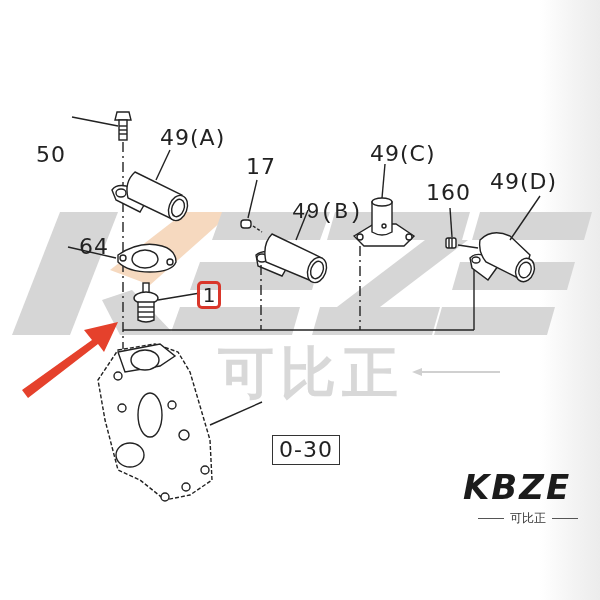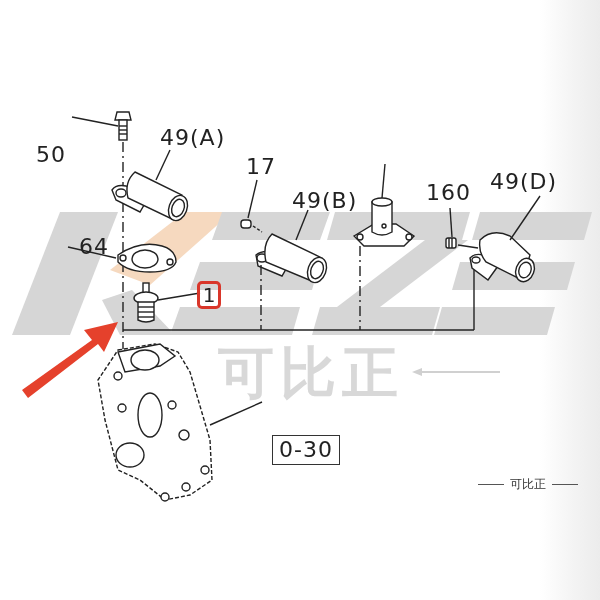--- a/index.html
+++ b/index.html
@@ -150,29 +150,31 @@
     <line x1="210" y1="425" x2="262" y2="402"></line>
   </svg>
 
   <svg class="layer" width="600" height="600">
     <polygon points="22,390 92,340 84,330 118,322 104,352 98,344 28,398" fill="#e5412c"></polygon>
   </svg>
 
   <div class="lbl" style="left:36px; top:104px;margin-top:40px;">50</div>
   <div class="lbl" style="left:160px; top:127px;">49(A)</div>
   <div class="lbl" style="left:246px; top:156px;">17</div>
-  <div class="lbl" style="left:292px; top:190px;">49(B)</div>
+  <div class="lbl" style="left:292px; top:202px;font-family:Liberation Mono, monospace;">49(B)</div>
+  <div class="lbl" style="left:370px; top:143px;">49(C)</div>
   <div class="lbl" style="left:426px; top:182px;">160</div>
   <div class="lbl" style="left:490px; top:171px;">49(D)</div>
   <div class="lbl" style="left:36px; top:236px;margin-left:43px;">64</div>
   <div class="highlight" style="left:197px; top:281px;">1</div>
 
   <div class="callout-box" style="left:272px; top:391px;margin-top:44px;">0-30</div>
 
   <div class="logo">
+    <div class="logo-main">KBZE</div>
     <div class="logo-sub">
       <span class="rule"></span>
       <span>可比正</span>
       <span class="rule"></span>
     </div>
   </div>
 
 </div>
 
 </body></html>

